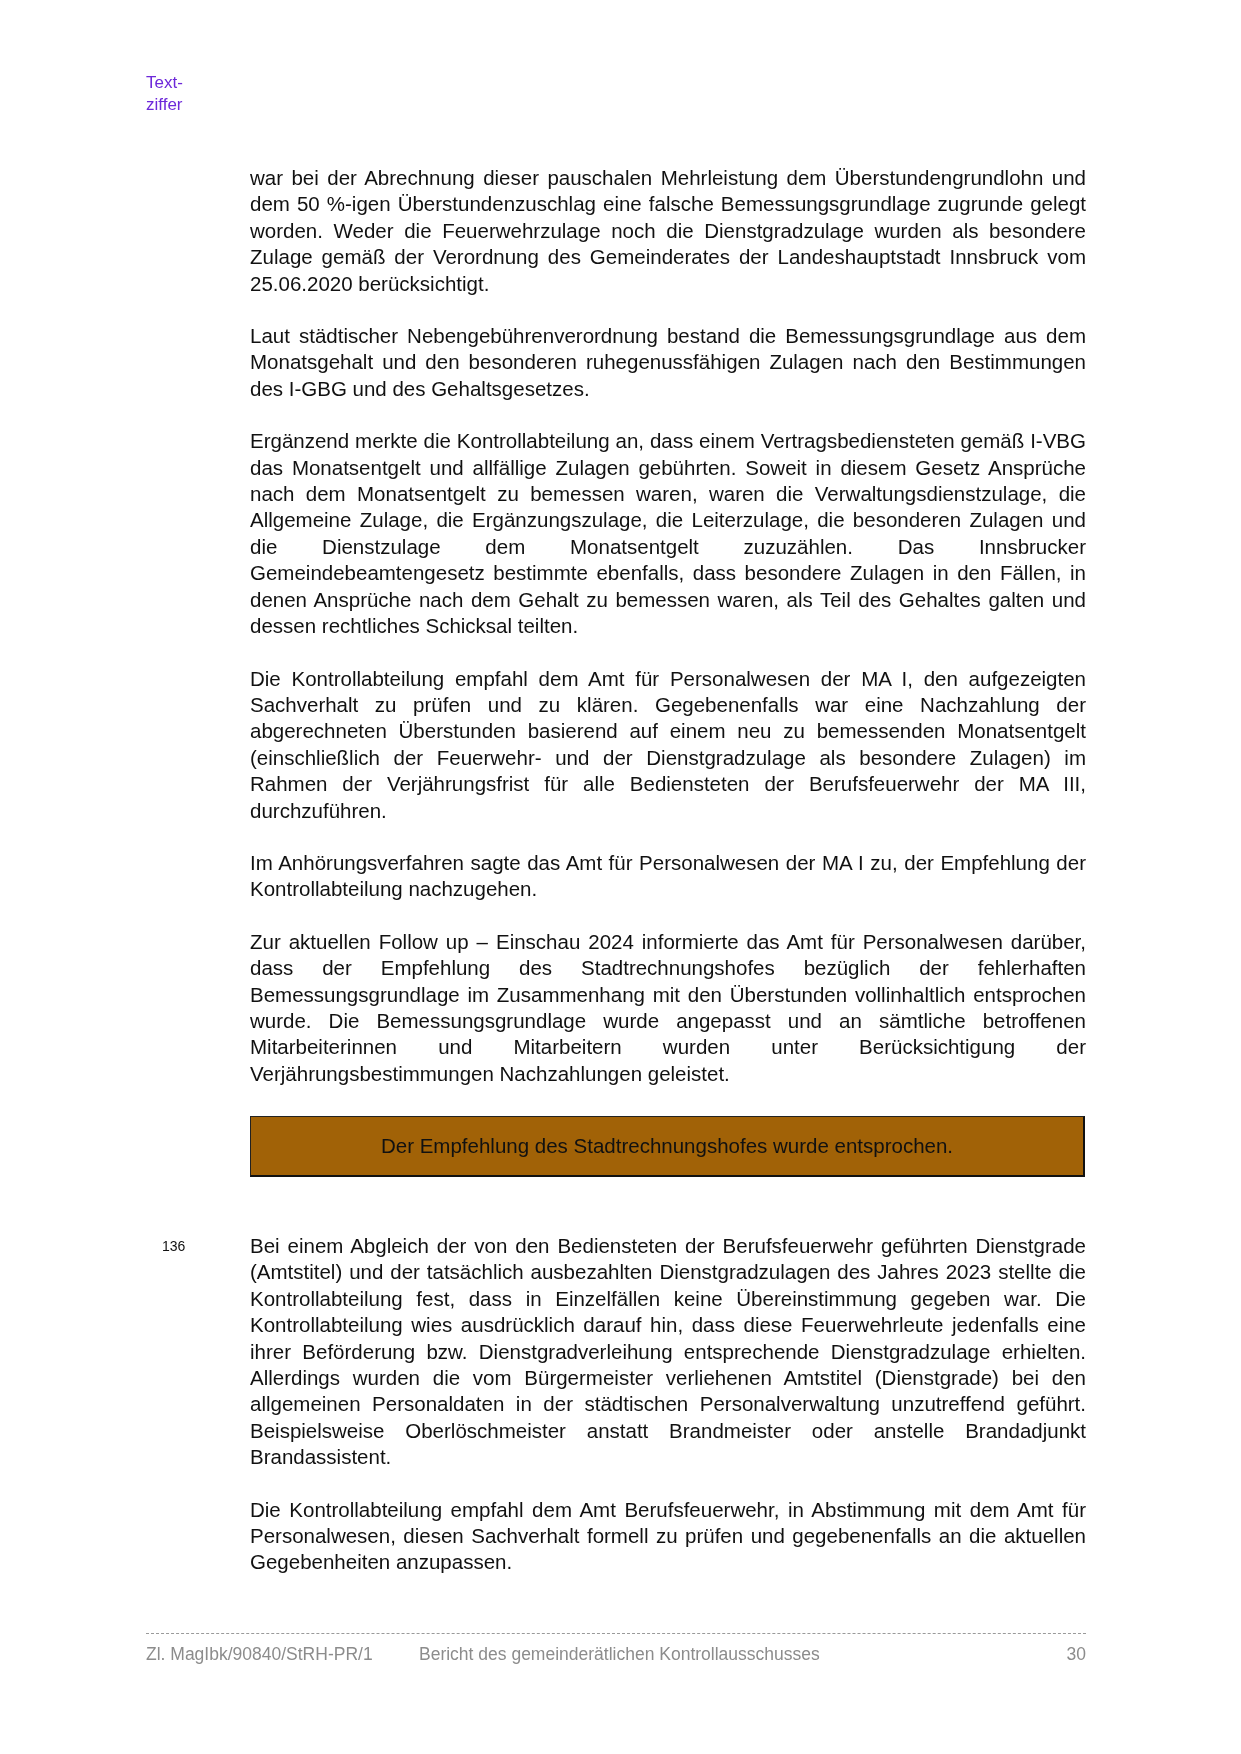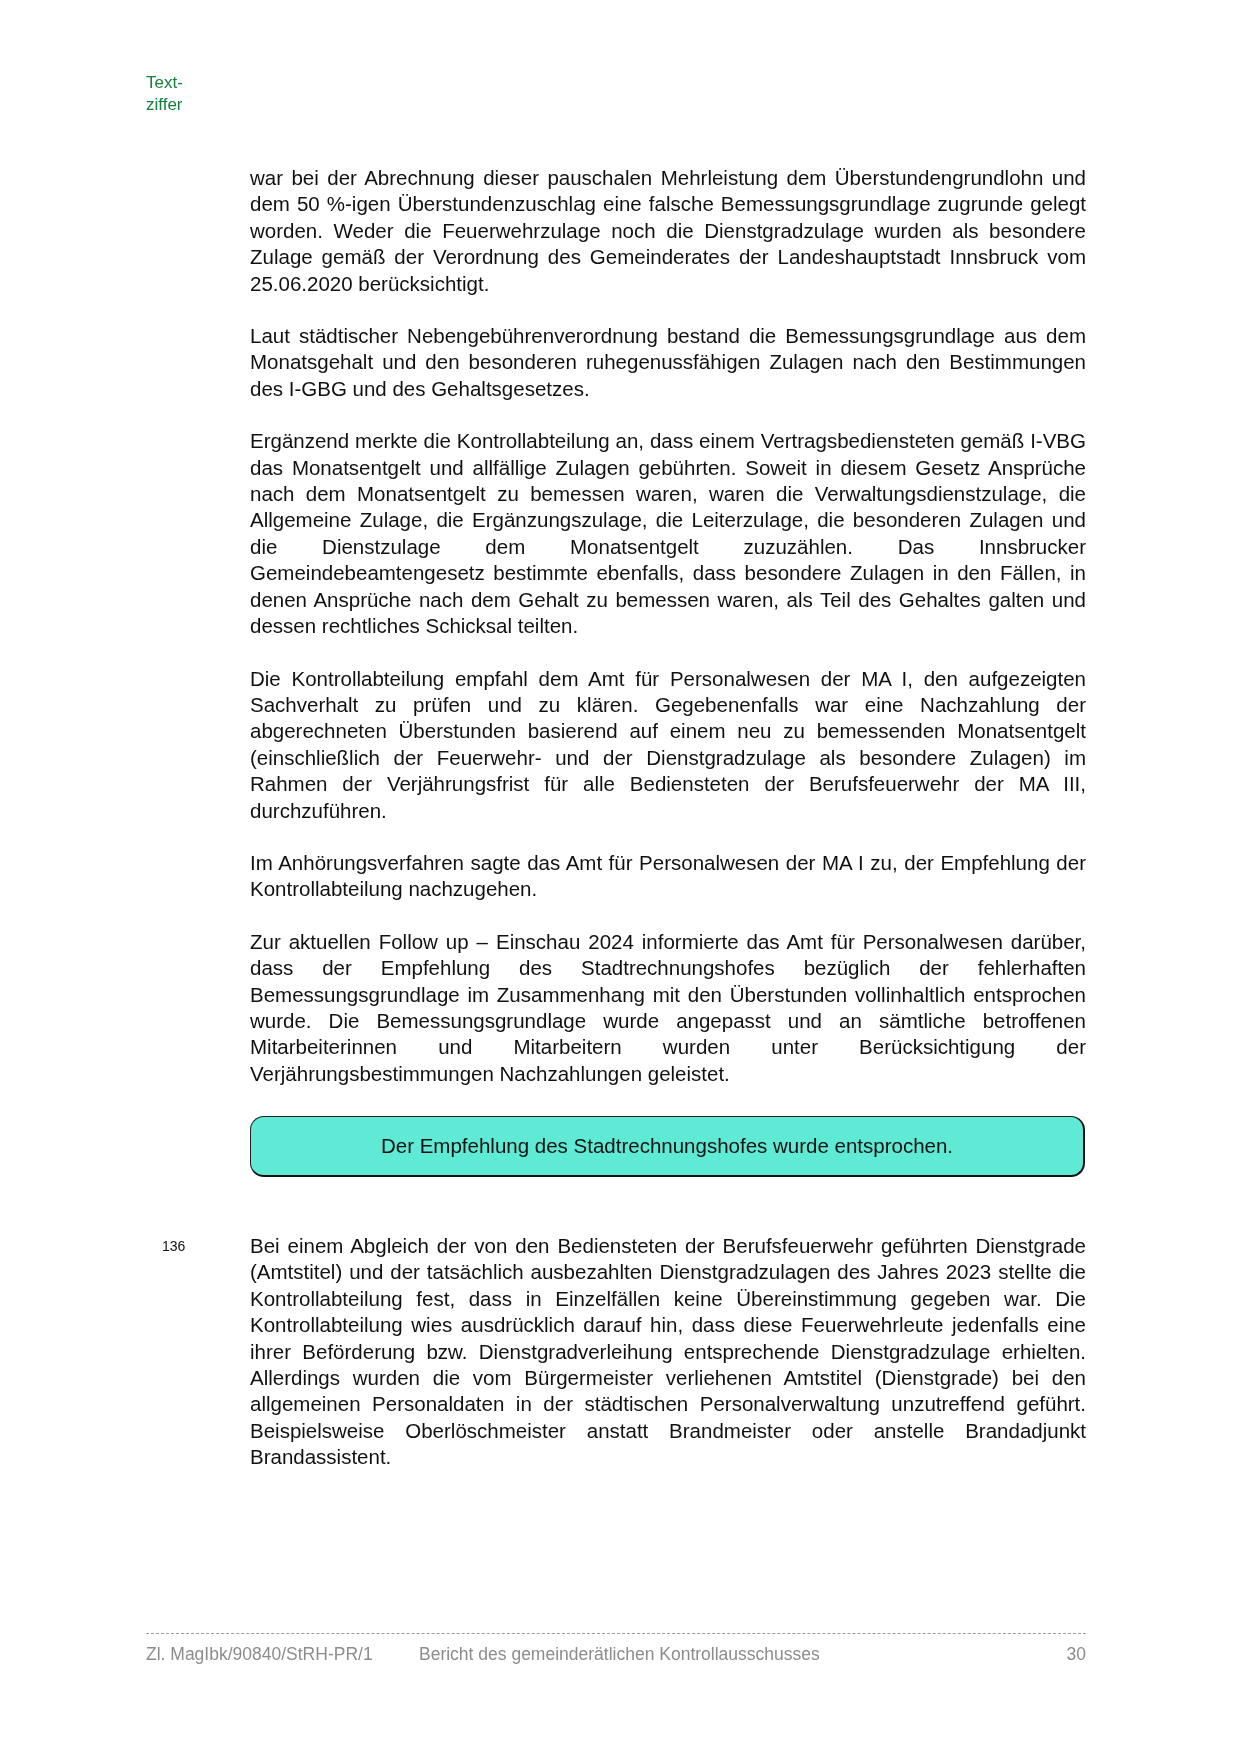--- a/index.html
+++ b/index.html
@@ -2,21 +2,21 @@
 <html><head>
   <meta charset="utf-8">
   <style>
     html, body { margin: 0; padding: 0; background: #ffffff; }
     body {
       width: 1241px; height: 1754px; position: relative; overflow: hidden;
       font-family: "Liberation Sans", sans-serif; color: #111111;
     }
     .margin-label {
       position: absolute; left: 146px; top: 72px;
-      font-size: 17px; line-height: 22px; color: #15803d;
+      font-size: 17px; line-height: 22px; color: #6d28d9;
     }
     .body-text {
       position: absolute; left: 250px; width: 836px;
       font-size: 20.5px; line-height: 26.4px;
       text-align: justify; hyphens: manual;
     }
     .para { margin: 0 0 26px 0; }
     .para.last { text-align: justify; text-align-last: left; }
     #sec1 { top: 144px; margin-top: 21px; }
     .result-box {
@@ -54,28 +54,29 @@
 
 <div class="body-text" id="sec1">
   <p class="para last">war bei der Abrechnung dieser pauschalen Mehrleistung dem Überstundengrund­lohn und dem 50 %-igen Überstundenzuschlag eine falsche Bemessungsgrundlage zugrunde gelegt worden. Weder die Feuerwehrzulage noch die Dienstgradzulage wurden als besondere Zulage gemäß der Verordnung des Gemeinderates der Landeshauptstadt Innsbruck vom 25.06.2020 berücksichtigt.</p>
   <p class="para last">Laut städtischer Nebengebührenverordnung bestand die Bemessungsgrundlage aus dem Monatsgehalt und den besonderen ruhegenussfähigen Zulagen nach den Bestimmungen des I-GBG und des Gehaltsgesetzes.</p>
   <p class="para last">Ergänzend merkte die Kontrollabteilung an, dass einem Vertragsbediensteten gemäß I-VBG das Monatsentgelt und allfällige Zulagen gebührten. Soweit in diesem Gesetz Ansprüche nach dem Monatsentgelt zu bemessen waren, waren die Verwaltungsdienstzulage, die Allgemeine Zulage, die Ergänzungszulage, die Leiter­zulage, die besonderen Zulagen und die Dienstzulage dem Monatsentgelt zuzu­zählen. Das Innsbrucker Gemeindebeamtengesetz bestimmte ebenfalls, dass besondere Zulagen in den Fällen, in denen Ansprüche nach dem Gehalt zu bemessen waren, als Teil des Gehaltes galten und dessen rechtliches Schicksal teilten.</p>
   <p class="para last">Die Kontrollabteilung empfahl dem Amt für Personalwesen der MA I, den aufge­zeigten Sachverhalt zu prüfen und zu klären. Gegebenenfalls war eine Nachzahlung der abgerechneten Überstunden basierend auf einem neu zu bemessenden Monatsentgelt (einschließlich der Feuerwehr- und der Dienstgradzulage als besondere Zulagen) im Rahmen der Verjährungsfrist für alle Bediensteten der Berufsfeuerwehr der MA III, durchzuführen.</p>
   <p class="para last">Im Anhörungsverfahren sagte das Amt für Personalwesen der MA I zu, der Empfehlung der Kontrollabteilung nachzugehen.</p>
   <p class="para last">Zur aktuellen Follow up – Einschau 2024 informierte das Amt für Personalwesen darüber, dass der Empfehlung des Stadtrechnungshofes bezüglich der fehlerhaften Bemessungsgrundlage im Zusammenhang mit den Überstunden vollinhaltlich entsprochen wurde. Die Bemessungsgrundlage wurde angepasst und an sämtliche betroffenen Mitarbeiterinnen und Mitarbeitern wurden unter Berücksichtigung der Verjährungsbestimmungen Nachzahlungen geleistet.</p>
 </div>
 
-<div class="result-box" style="background: #5eead4; border-radius: 14px;">
+<div class="result-box" style="background: #a16207;">
   <span>Der Empfehlung des Stadtrechnungshofes wurde entsprochen.</span>
 </div>
 
 <div class="tz-number">136</div>
 
 <div class="body-text" id="sec2">
   <p class="para last">Bei einem Abgleich der von den Bediensteten der Berufsfeuerwehr geführten Dienstgrade (Amtstitel) und der tatsächlich ausbezahlten Dienstgradzulagen des Jahres 2023 stellte die Kontrollabteilung fest, dass in Einzelfällen keine Überein­stimmung gegeben war. Die Kontrollabteilung wies ausdrücklich darauf hin, dass diese Feuerwehrleute jedenfalls eine ihrer Beförderung bzw. Dienstgradverleihung entsprechende Dienstgradzulage erhielten. Allerdings wurden die vom Bürger­meister verliehenen Amtstitel (Dienstgrade) bei den allgemeinen Personaldaten in der städtischen Personalverwaltung unzutreffend geführt. Beispielsweise Ober­löschmeister anstatt Brandmeister oder anstelle Brandadjunkt Brandassistent.</p>
+  <p class="para last">Die Kontrollabteilung empfahl dem Amt Berufsfeuerwehr, in Abstimmung mit dem Amt für Personalwesen, diesen Sachverhalt formell zu prüfen und gegebenenfalls an die aktuellen Gegebenheiten anzupassen.</p>
 </div>
 
 <div class="footer-rule"></div>
 <div class="footer">
   <span class="ref">Zl. MagIbk/90840/StRH-PR/1</span>
   <span class="title">Bericht des gemeinderätlichen Kontrollausschusses</span>
   <span class="page">30</span>
 </div>
 
 </body></html>

